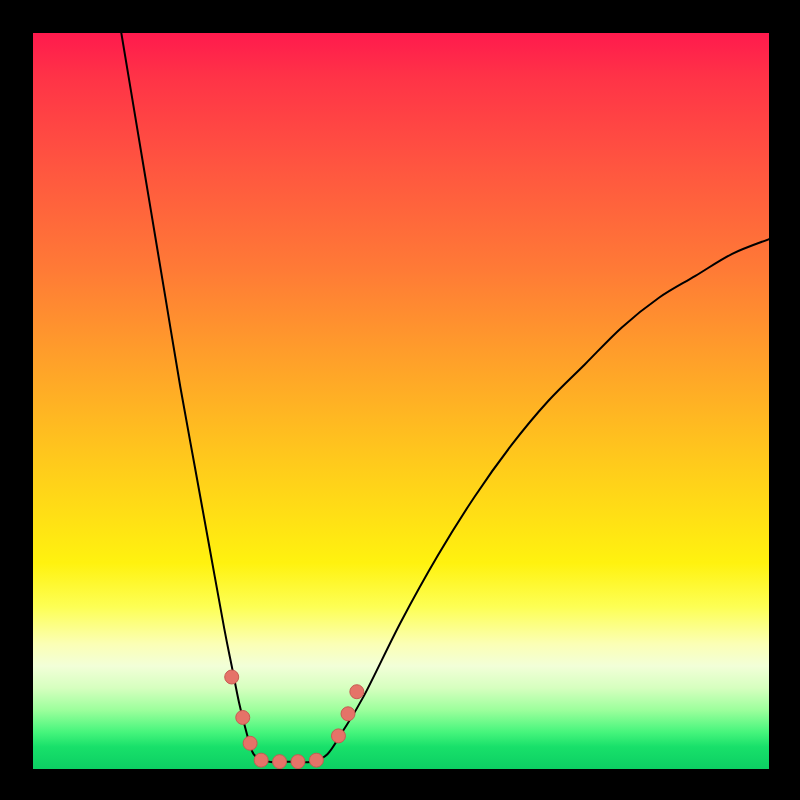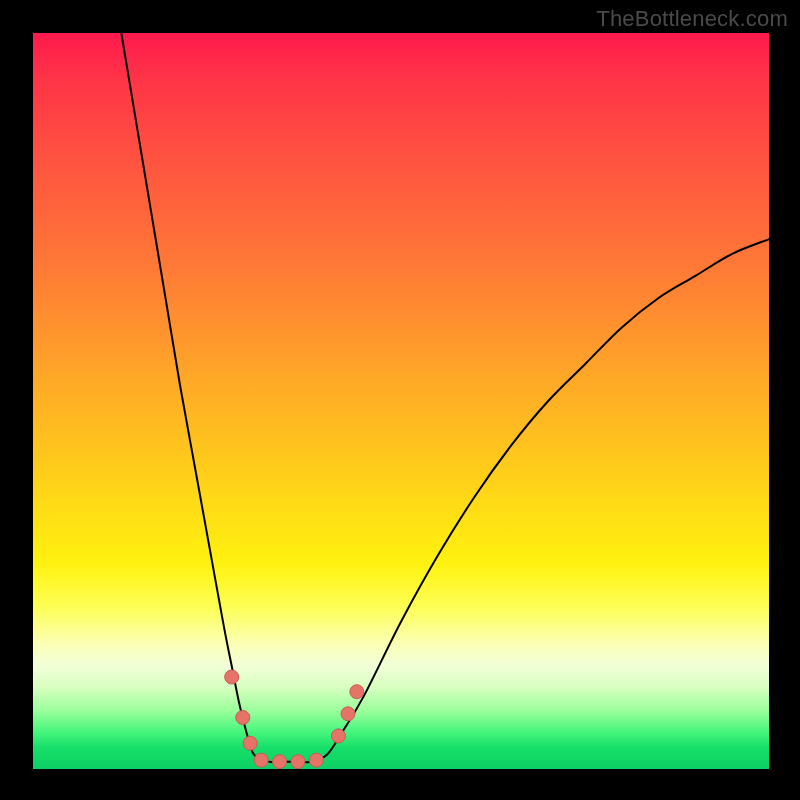--- a/index.html
+++ b/index.html
@@ -87,14 +87,13 @@
           <circle cx="228.16" cy="727.17" r="7" fill="#e57368" stroke="#c75b52" stroke-width="1"></circle>
           <circle cx="246.56" cy="728.64" r="7" fill="#e57368" stroke="#c75b52" stroke-width="1"></circle>
           <circle cx="264.96" cy="728.64" r="7" fill="#e57368" stroke="#c75b52" stroke-width="1"></circle>
           <circle cx="283.36" cy="727.17" r="7" fill="#e57368" stroke="#c75b52" stroke-width="1"></circle>
           <circle cx="305.44" cy="702.88" r="7" fill="#e57368" stroke="#c75b52" stroke-width="1"></circle>
           <circle cx="315.01" cy="680.80" r="7" fill="#e57368" stroke="#c75b52" stroke-width="1"></circle>
           <circle cx="323.84" cy="658.72" r="7" fill="#e57368" stroke="#c75b52" stroke-width="1"></circle>
         </g>
     </svg>
   </div>
-  <div class="watermark">TheBottleneck.com</div>
 </div>
 
 </body></html>

